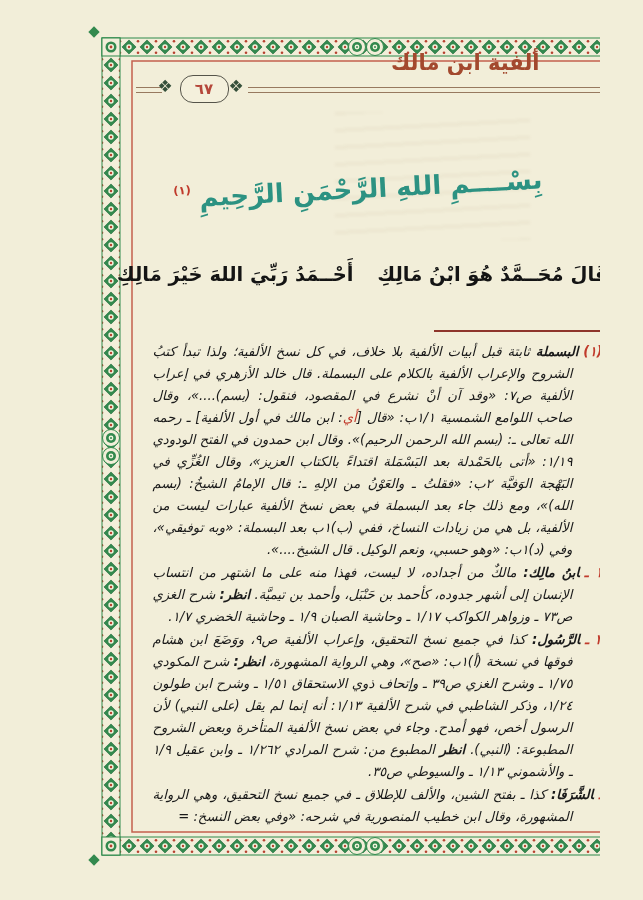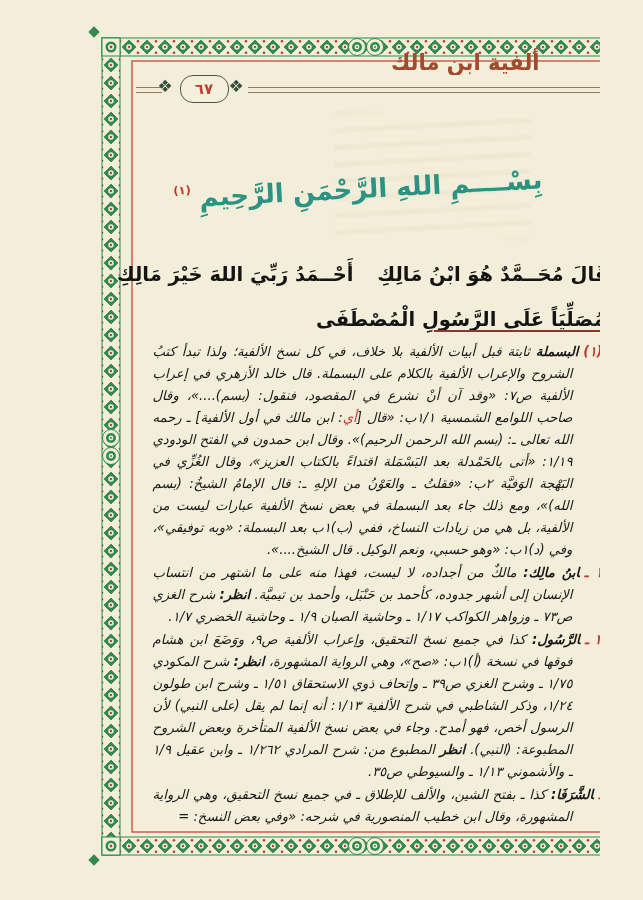--- a/index.html
+++ b/index.html
@@ -211,21 +211,20 @@
   </div>
 
   <div class="poem">
     <div class="verse">
       <span class="vnum">١</span>
       <span class="hemi h1">قَالَ مُحَــمَّدٌ هُوَ ابْنُ مَالِكِ</span>
       <span class="hemi h2">أَحْــمَدُ رَبِّيَ اللهَ خَيْرَ مَالِكِ</span>
     </div>
     <div class="verse">
       <span class="vnum">٢</span>
-      <span class="hemi h1">مُصَلِّيَاً عَلَى الرَّسُولِ الْمُصْطَفَى</span>
     </div>
   </div>
 
   <div class="fnsep"></div>
 
   <div class="footnotes">
     <p class="fn">
       <span class="fn-marker">(١)</span><span class="fn-body"><span class="seg-b">البسملة</span><span> ثابتة قبل أبيات الألفية بلا خلاف، في كل نسخ الألفية؛ ولذا تبدأ كتبُ الشروح والإعراب الألفية بالكلام على البسملة. قال خالد الأزهري في إعراب الألفية ص٧: «وقد آن أنْ نشرع في المقصود، فنقول: (بسم)....»، وقال صاحب اللوامع الشمسية ١/١ب: «قال [</span><span class="seg-r">أي</span><span>: ابن مالك في أول الألفية] ـ رحمه الله تعالى ـ: (بسم الله الرحمن الرحيم)». وقال ابن حمدون في الفتح الودودي ١/١٩: «أتى بالحَمْدلة بعد البَسْمَلة اقتداءً بالكتاب العزيز»، وقال الغُزِّي في البَهْجة الوَفيَّة ٢ب: «فقلتُ ـ والعَوْنُ من الإلهِ ـ: قال الإمامُ الشيخُ: (بسم الله)»، ومع ذلك جاء بعد البسملة في بعض نسخ الألفية عبارات ليست من الألفية، بل هي من زيادات النساخ، ففي (ب)١ب بعد البسملة: «وبه توفيقي»، وفي (د)١ب: «وهو حسبي، ونعم الوكيل. قال الشيخ....».</span></span>
     </p>
     <p class="fn">

